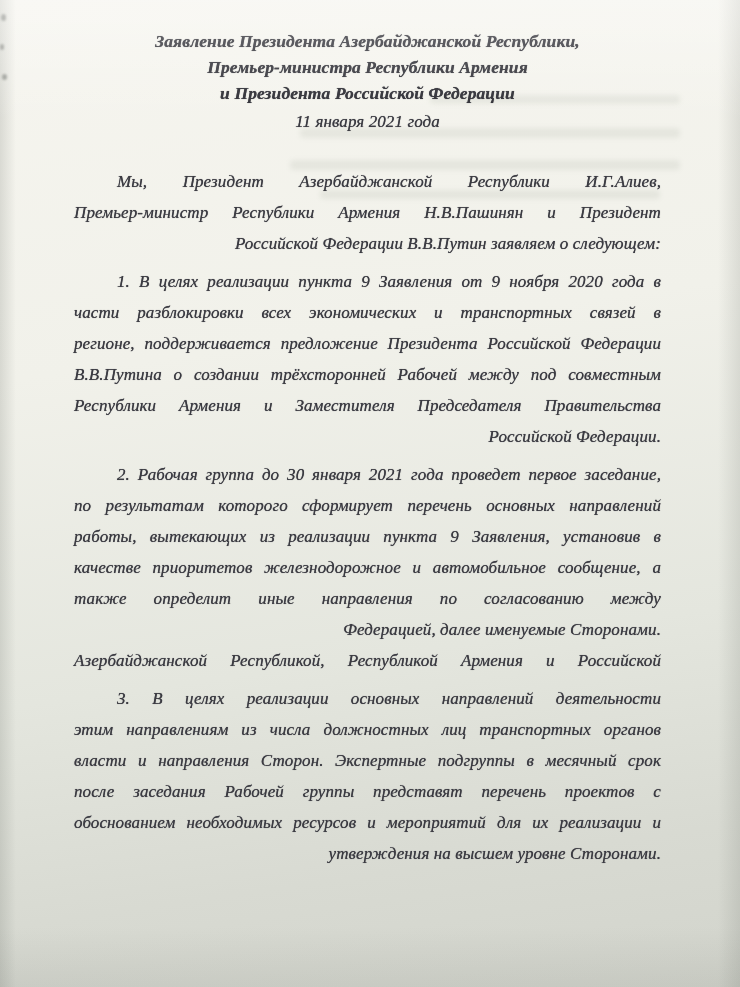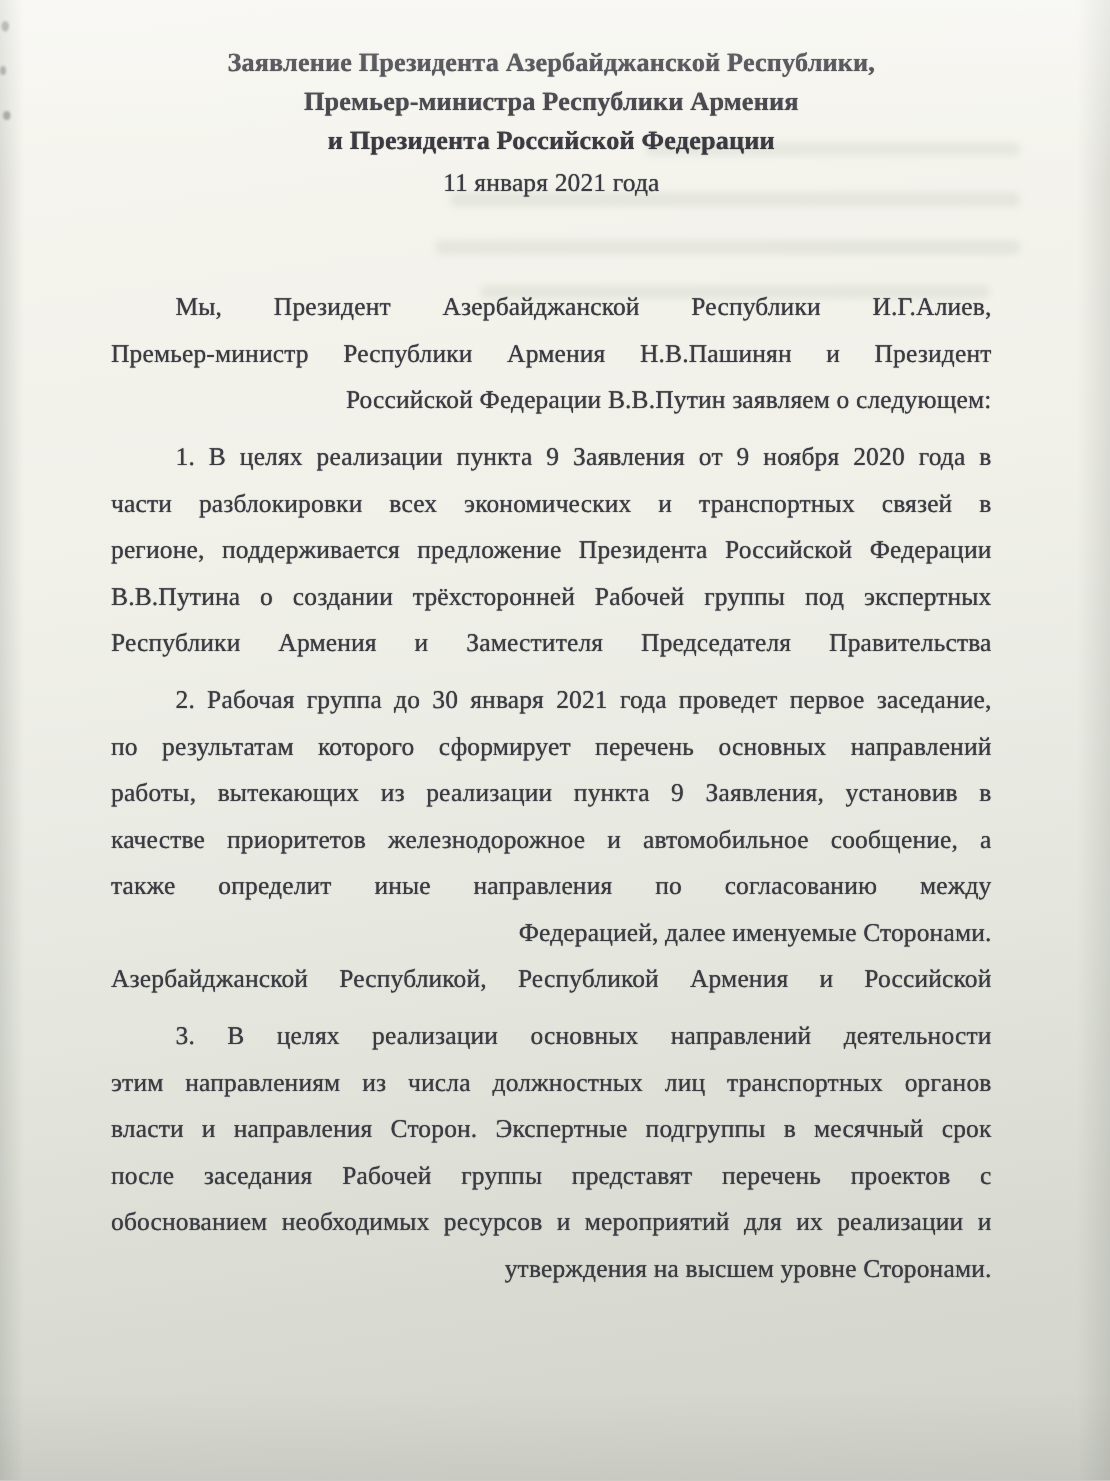--- a/index.html
+++ b/index.html
@@ -12,20 +12,21 @@
     width: 740px;
     height: 987px;
     overflow: hidden;
     background: linear-gradient(172deg,
       var(--paper-light, #f6f5ef) 0%,
       #f1f1ea 35%,
       #e4e6de 65%,
       #d8dad2 85%,
       var(--paper-shadow, #d2d4cc) 100%);
     font-family: "Liberation Serif", "DejaVu Serif", serif;
+    font-style: italic;
   }
   
   .edge-shade-left {
     position: absolute; left: 0; top: 0; bottom: 0; width: 16px;
     background: linear-gradient(to right, rgba(110,115,108,0.20), rgba(110,115,108,0));
     pointer-events: none;
   }
   .edge-shade-right {
     position: absolute; right: 0; top: 0; bottom: 0; width: 22px;
     background: linear-gradient(to left, rgba(100,105,98,0.16), rgba(100,105,98,0));
@@ -76,21 +77,21 @@
     line-height: 26px;
   }
   .date-line {
     text-align: center;
     font-weight: 400;
     font-size: 17px;
     margin-top: 6px;
     color: var(--ink, #3b3b42);
   }
   .body-block {
-    margin-top: 57px;
+    margin-top: 34px;
   }
   .para + .para {
     margin-top: 7px;
   }
   .line {
     line-height: 31px;
     white-space: normal;
   }
   .line.stretch {
     text-align: justify;
@@ -128,22 +129,23 @@
     <div class="body-block">
         <div class="para">
           <div class="line stretch indent">Мы, Президент Азербайджанской Республики И.Г.Алиев,</div>
           <div class="line stretch">Премьер-министр Республики Армения Н.В.Пашинян и Президент</div>
           <div class="line last">Российской Федерации В.В.Путин заявляем о следующем:</div>
         </div>
         <div class="para">
           <div class="line stretch indent">1. В целях реализации пункта 9 Заявления от 9 ноября 2020 года в</div>
           <div class="line stretch">части разблокировки всех экономических и транспортных связей в</div>
           <div class="line stretch">регионе, поддерживается предложение Президента Российской Федерации</div>
-          <div class="line stretch">В.В.Путина о создании трёхсторонней Рабочей группы под экспертных</div>
+          <div class="line stretch">В.В.Путина о создании трёхсторонней Рабочей между под совместным</div>
           <div class="line stretch">Республики Армения и Заместителя Председателя Правительства</div>
+          <div class="line last">Российской Федерации.</div>
         </div>
         <div class="para">
           <div class="line stretch indent">2. Рабочая группа до 30 января 2021 года проведет первое заседание,</div>
           <div class="line stretch">по результатам которого сформирует перечень основных направлений</div>
           <div class="line stretch">работы, вытекающих из реализации пункта 9 Заявления, установив в</div>
           <div class="line stretch">качестве приоритетов железнодорожное и автомобильное сообщение, а</div>
           <div class="line stretch">также определит иные направления по согласованию между</div>
           <div class="line last">Федерацией, далее именуемые Сторонами.</div>
           <div class="line stretch">Азербайджанской Республикой, Республикой Армения и Российской</div>
         </div>

